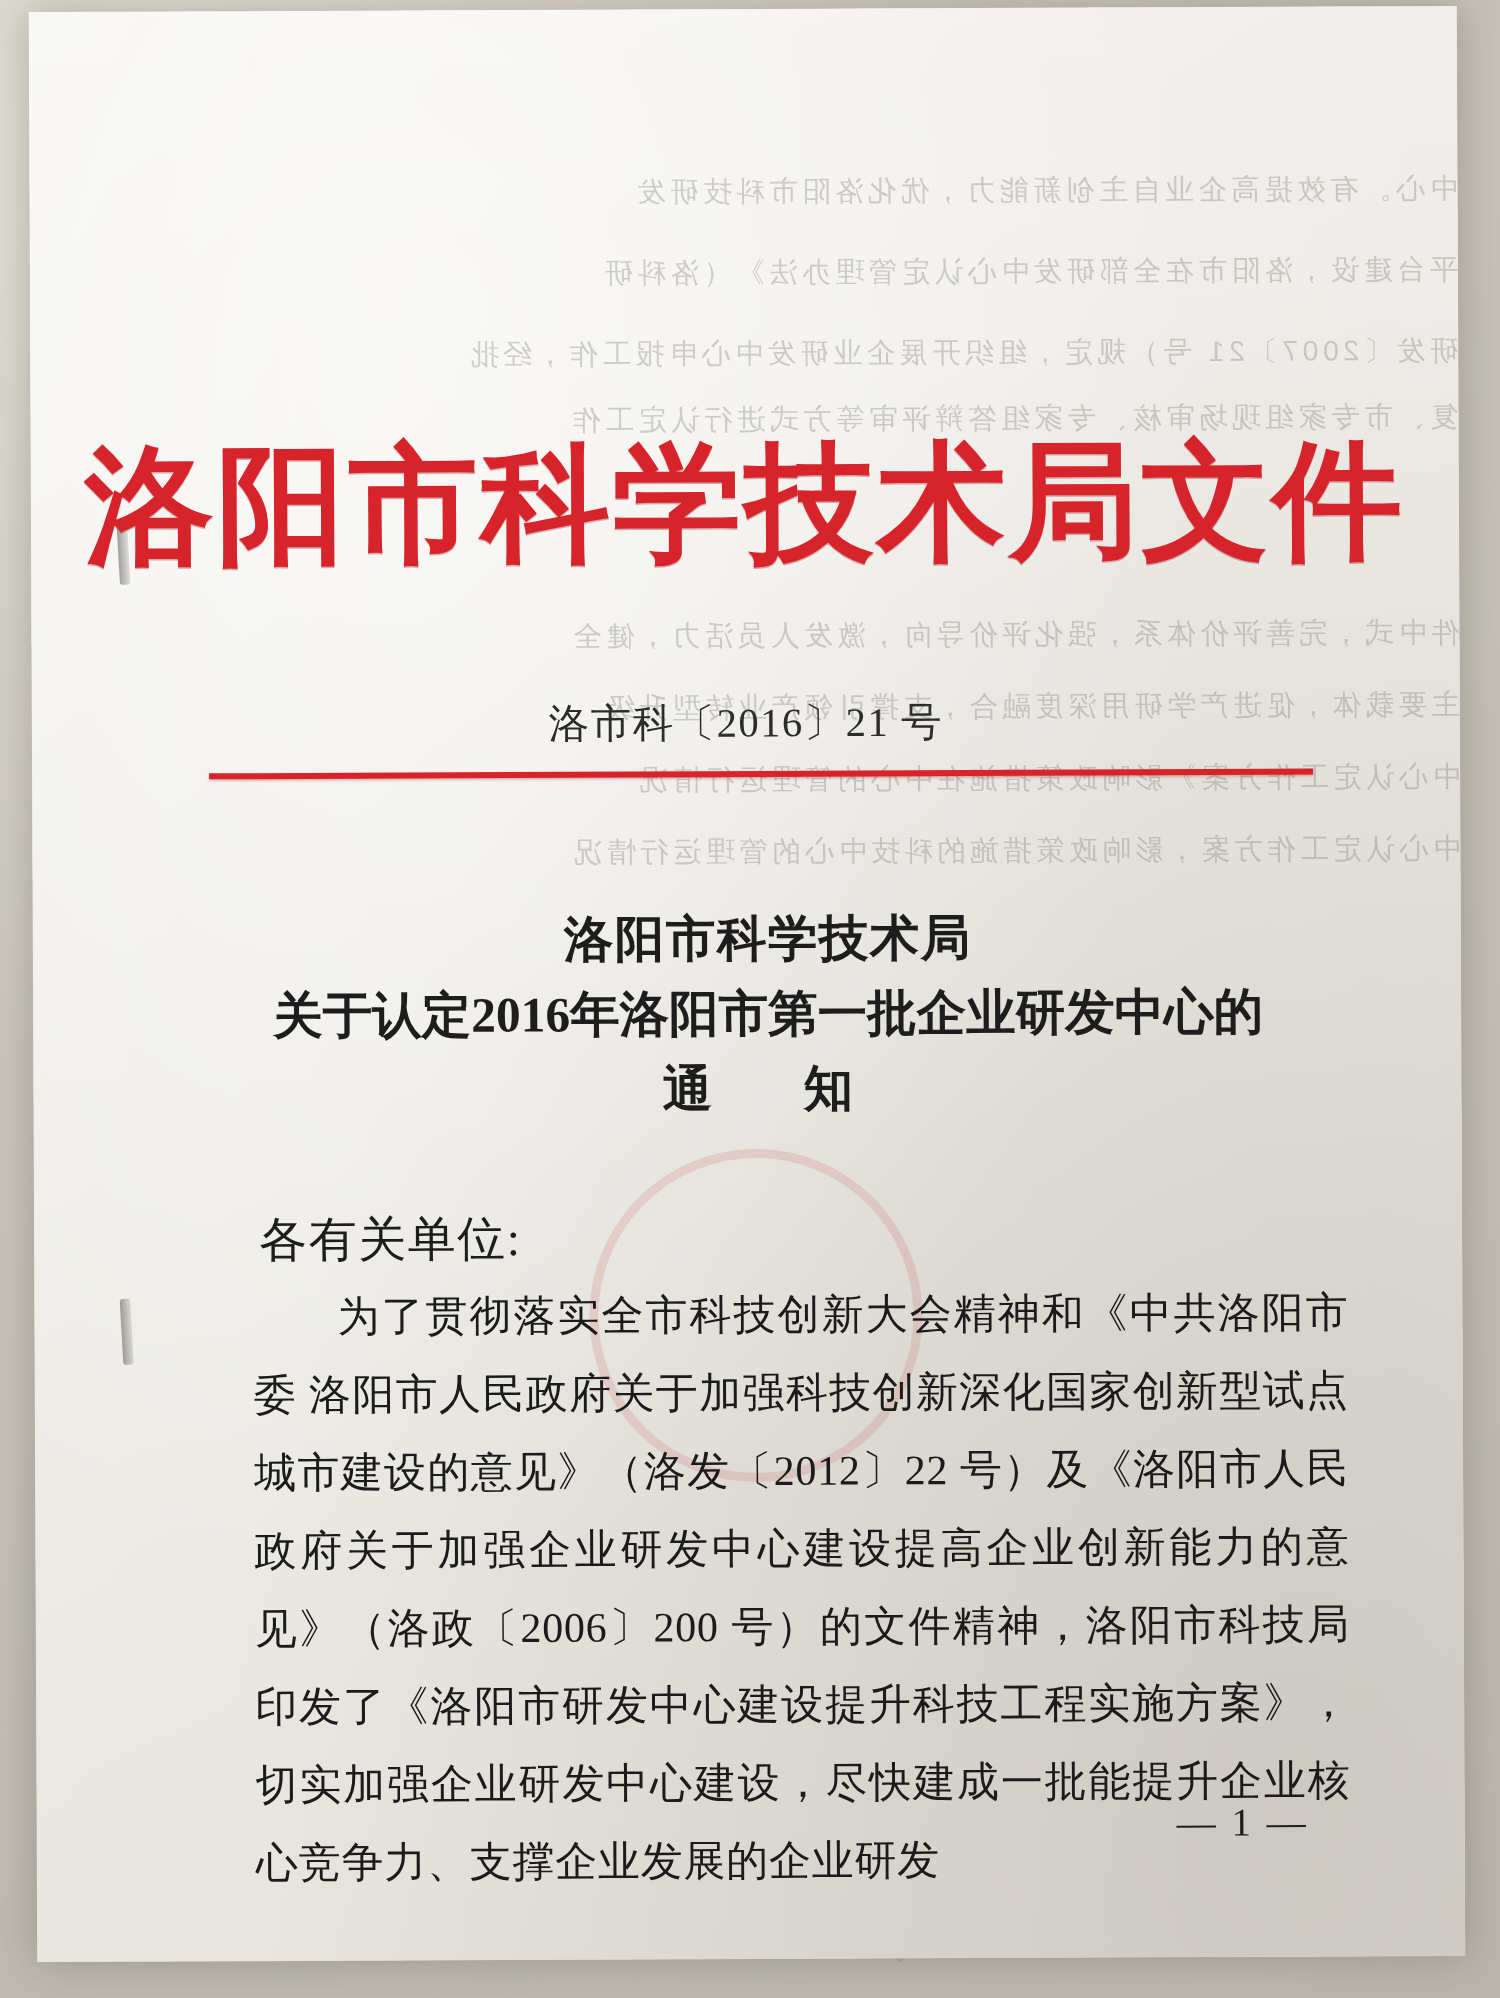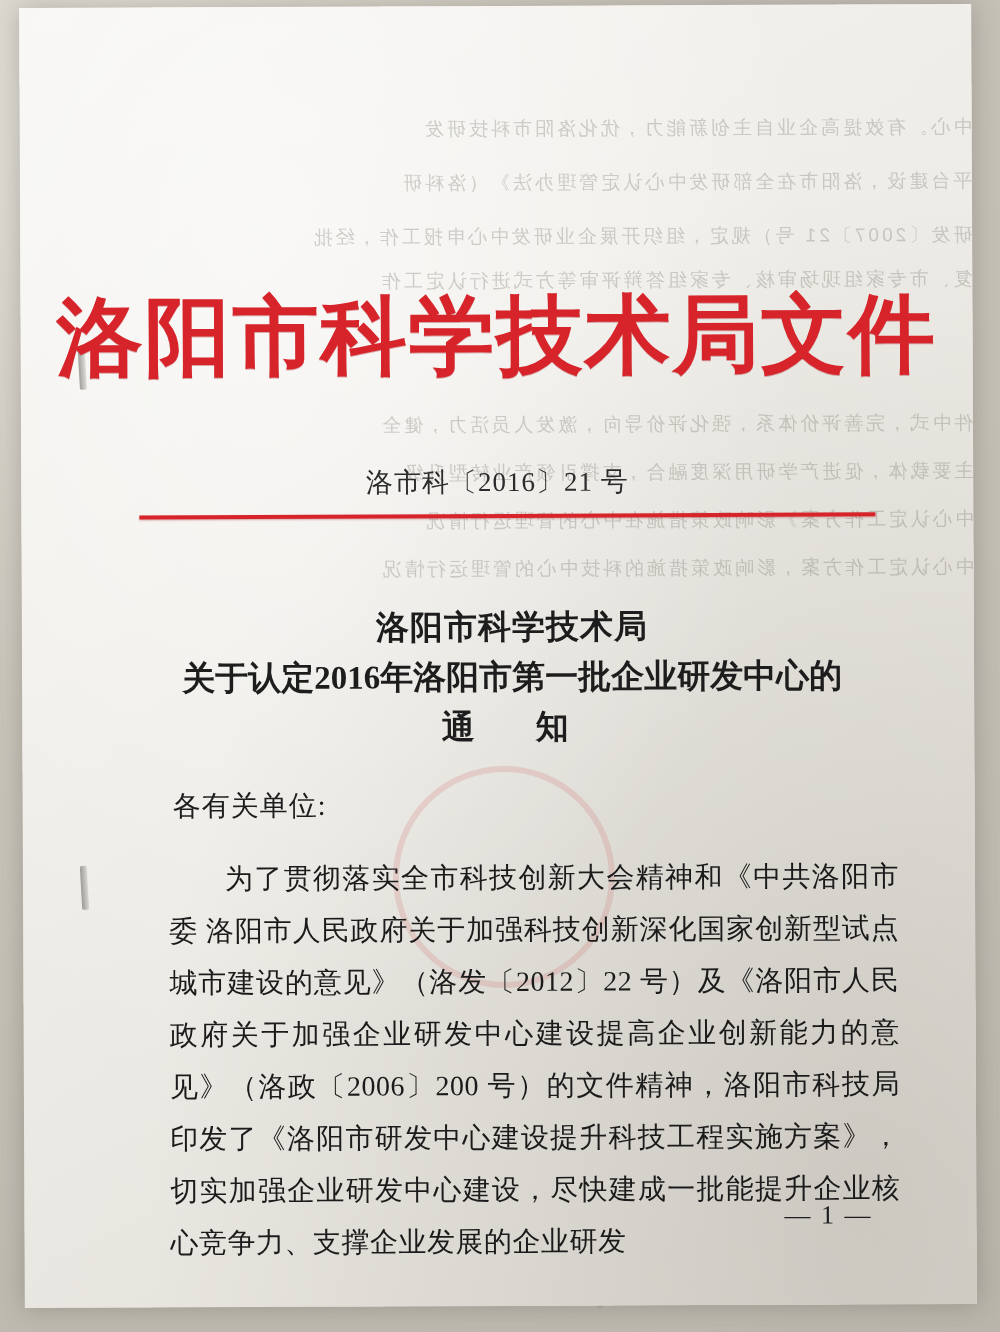--- a/index.html
+++ b/index.html
@@ -143,23 +143,23 @@
     font-weight: bold;
     font-size: 33px;
     line-height: 50px;
     letter-spacing: 1px;
   }
   .title-block .l2 { letter-spacing: 0px; }
   .title-block .l3 { letter-spacing: 14px; }
 
   .salutation {
     position: absolute;
-    top: 780px;
+    top: 798px;
     left: 150px;
-    font-size: 28px;
+    font-size: 32px;
     color: #1d1d1d;
     letter-spacing: 1px;
   }
 
   .body-text {
     position: absolute;
     top: 846px;
     left: 146px;
     width: 730px;
     font-size: 28px;

